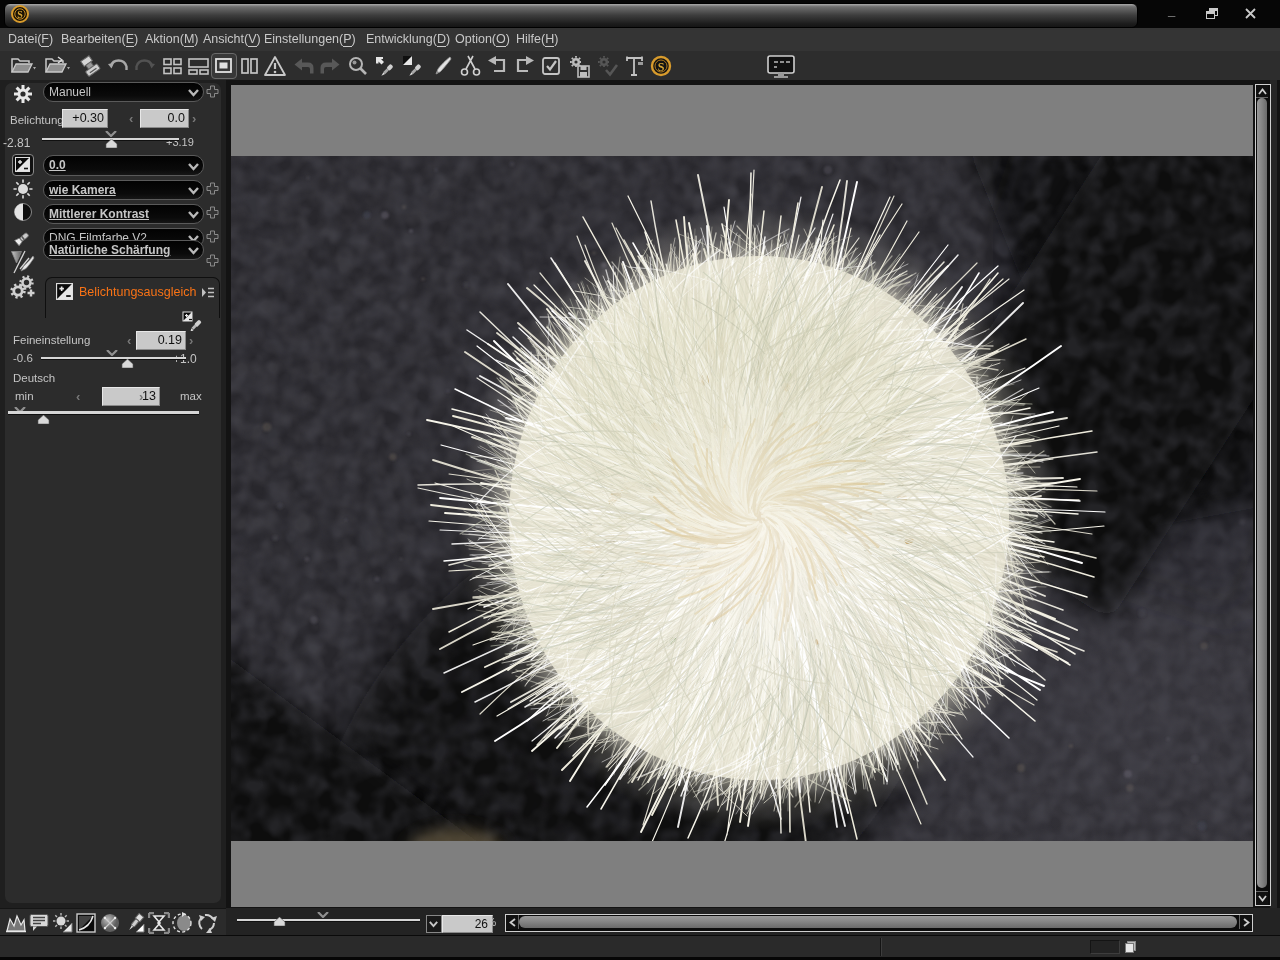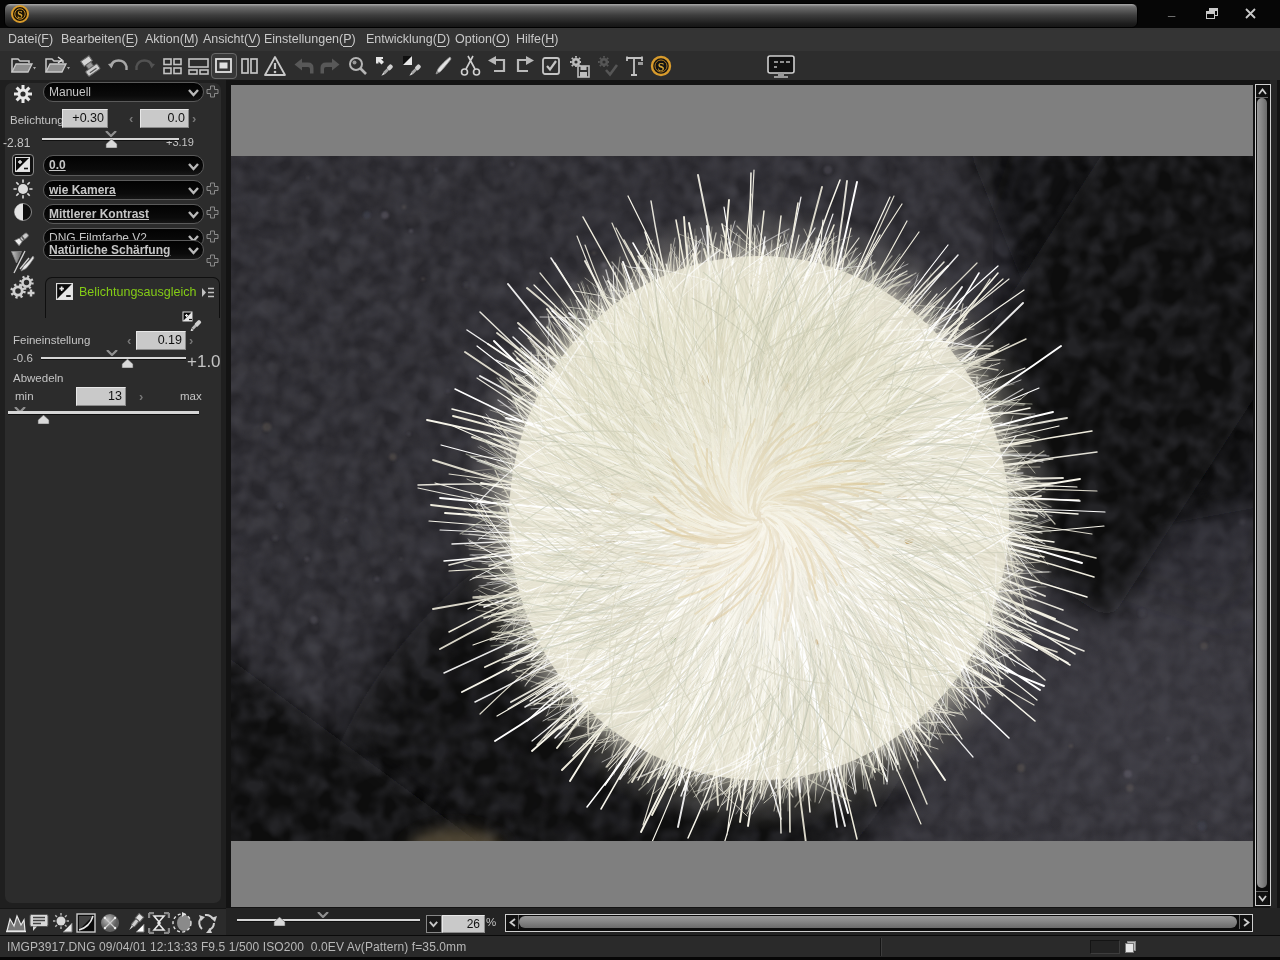--- a/index.html
+++ b/index.html
@@ -345,21 +345,21 @@
  <circle cx="8" cy="16" r="6.4" fill="none" stroke="#d0d0d0" stroke-width="2.6" stroke-dasharray="2.2 2.9"></circle>
  <path d="M17.5 18h7M21 14.5v7" stroke="#d0d0d0" stroke-width="2.4"></path>
 </svg>
 
 <svg class="icon" style="left:56px;top:203px" width="17" height="17" viewBox="0 0 15 15">
  <rect x="0.5" y="0.5" width="14" height="14" fill="#0a0a0a" stroke="#ddd"></rect>
  <path d="M14.5 0.5 L0.5 14.5 H14.5 Z" fill="#e6e6e6"></path>
  <path d="M3 5h4M5 3v4" stroke="#e6e6e6" stroke-width="1.4"></path>
  <path d="M9 11.5h4" stroke="#111" stroke-width="1.6"></path>
 </svg>
-<div class="lbl" style="left:79px;top:205px;font-size:12.5px;color:#84cc16">Belichtungsausgleich</div>
+<div class="lbl" style="left:79px;top:205px;font-size:12.5px;color:#f97316">Belichtungsausgleich</div>
 <svg class="icon" style="left:201px;top:207px" width="14" height="11" viewBox="0 0 14 11">
  <path d="M1 1 L5 5.5 L1 10 Z" fill="#c0c0c0"></path>
  <path d="M7 1.5h6M7 5.5h6M7 9.5h6" stroke="#c0c0c0" stroke-width="1.6"></path>
 </svg>
 
 <svg class="icon" style="left:182px;top:231px" width="20" height="20" viewBox="0 0 20 20">
  <rect x="1" y="1" width="9" height="9" fill="#0a0a0a" stroke="#ddd"></rect>
  <path d="M10 1 L1 10 H10 Z" fill="#e6e6e6"></path>
  <path d="M3 4.5h3M4.5 3v3" stroke="#e6e6e6" stroke-width="1.2"></path>
  <path d="M7 8.5h3" stroke="#111" stroke-width="1.2"></path>
@@ -369,33 +369,33 @@
           <path d="M13 19.5 L15 23 L16 19.5 Z" fill="#ddd"></path>
         </g>
 </svg>
 
 <div class="lbl" style="left:13px;top:254px">Feineinstellung</div>
 <div class="arr" style="left:127px;top:253px">‹</div>
 <div class="inp" style="left:136px;top:251px;width:45px;height:16px;padding:1px 3px 0 0">0.19</div>
 <div class="arr" style="left:189px;top:253px">›</div>
 
 <div class="lbl" style="left:13px;top:272px;font-size:11.5px">-0.6</div>
-<div class="lbl" style="left:187px;top:272px;font-size:17px">+1.0</div>
+<div class="lbl" style="left:173px;top:272px;font-size:12px">+1.0</div>
 <div class="track" style="left:41px;top:277px;width:145px"></div>
 <svg class="icon" style="left:106px;top:270px" width="12" height="6" viewBox="0 0 12 6">
         <path d="M1 0 L6 5 L11 0" fill="none" stroke="#909090" stroke-width="2.2"></path>
       </svg>
 <svg class="icon" style="left:121px;top:279px" width="13" height="9" viewBox="0 0 13 9">
         <path d="M6.5 0 L12 5 V9 H1 V5 Z" fill="#d9d9d9" stroke="#555" stroke-width="0.6"></path>
       </svg>
 
-<div class="lbl" style="left:13px;top:292px">Abwedeln</div>
+<div class="lbl" style="left:13px;top:292px">Deutsch</div>
 <div class="lbl" style="left:15px;top:310px">min</div>
 <div class="arr" style="left:76px;top:309px">‹</div>
-<div class="inp" style="left:76px;top:307px;width:45px;height:16px;padding:1px 3px 0 0">13</div>
+<div class="inp" style="left:102px;top:307px;width:45px;height:16px;padding:1px 3px 0 8px">13</div>
 <div class="arr" style="left:139px;top:309px">›</div>
 <div class="lbl" style="left:180px;top:310px">max</div>
 
 <svg class="icon" style="left:14px;top:327px" width="12" height="6" viewBox="0 0 12 6">
         <path d="M1 0 L6 5 L11 0" fill="none" stroke="#909090" stroke-width="2.2"></path>
       </svg>
 <div class="track" style="left:8px;top:331px;width:191px;height:3px"></div>
 <svg class="icon" style="left:37px;top:335px" width="13" height="9" viewBox="0 0 13 9">
         <path d="M6.5 0 L12 5 V9 H1 V5 Z" fill="#d9d9d9" stroke="#555" stroke-width="0.6"></path>
       </svg>
@@ -1357,41 +1357,40 @@
         <path d="M6.5 0 L12 5 V9 H1 V5 Z" fill="#d9d9d9" stroke="#555" stroke-width="0.6"></path>
       </svg>
 <svg class="icon" style="left:91px;top:4px" width="12" height="6" viewBox="0 0 12 6">
         <path d="M1 0 L6 5 L11 0" fill="none" stroke="#909090" stroke-width="2.2"></path>
       </svg>
 <div class="abs" style="left:200px;top:7px;width:14px;height:16px;background:#1a1a1a;border:1px solid #888">
  <svg style="position:absolute;left:2px;top:4px" width="9" height="8" viewBox="0 0 11 9">
           <path d="M1 2 L5.5 7 L10 2" fill="none" stroke="#c8c8c8" stroke-width="2.4"></path>
         </svg>
       </div>
-<div class="inp" style="left:216px;top:7px;width:37px;height:15px;padding:1px 4px 0 0;font-size:12px">26</div>
+<div class="inp" style="left:216px;top:7px;width:37px;height:15px;padding:1px 4px 0 8px;font-size:12px">26</div>
 <div class="lbl" style="left:260px;top:8px">%</div>
 
 <div class="sb" style="left:279px;top:6px;width:746px;height:16px">
  <div class="abs" style="left:0;top:0;width:12px;height:14px;background:#111;border-right:1px solid #666">
   <svg style="position:absolute;left:3px;top:3px" width="7" height="9" viewBox="0 0 7 9">
             <path d="M6 1 L1.5 4.5 L6 8" fill="none" stroke="#ccc" stroke-width="1.8"></path>
           </svg>
         </div>
  <div class="abs" style="left:13px;top:1px;width:718px;height:12px;border-radius:6px;background:linear-gradient(180deg,#9a9a9a,#868686 45%,#6a6a6a)"></div>
  <div class="abs" style="right:0;top:0;width:12px;height:14px;background:#111;border-left:1px solid #666">
   <svg style="position:absolute;left:3px;top:3px" width="7" height="9" viewBox="0 0 7 9">
             <path d="M1 1 L5.5 4.5 L1 8" fill="none" stroke="#ccc" stroke-width="1.8"></path>
           </svg>
         </div>
 </div>
 
  </div>
 </div>
 <div class="abs" id="statusbar">
- <div class="abs" id="statustext">IMGP3917.DNG 09/04/01 12:13:33 F9.5 1/500 ISO200&nbsp; 0.0EV Av(Pattern) f=35.0mm</div>
  <div class="abs" style="left:880px;top:2px;width:1px;height:18px;background:#141414;border-right:1px solid #3d3d3d"></div>
  <div class="abs" style="left:1090px;top:4px;width:28px;height:12px;background:#232323;border:1px solid #141414;border-bottom-color:#3d3d3d;border-right-color:#3d3d3d"></div>
  <svg class="abs" style="left:1123px;top:4px" width="15" height="14" viewBox="0 0 15 14">
   <rect x="4.5" y="1.5" width="8" height="9" fill="#bbb" stroke="#888"></rect>
   <rect x="2.5" y="3.5" width="8" height="9" fill="#e8e8e8" stroke="#777"></rect>
  </svg>
 </div>
 <div class="abs" style="left:0;top:957px;width:1280px;height:3px;background:#060606"></div>
 
 </body></html>

